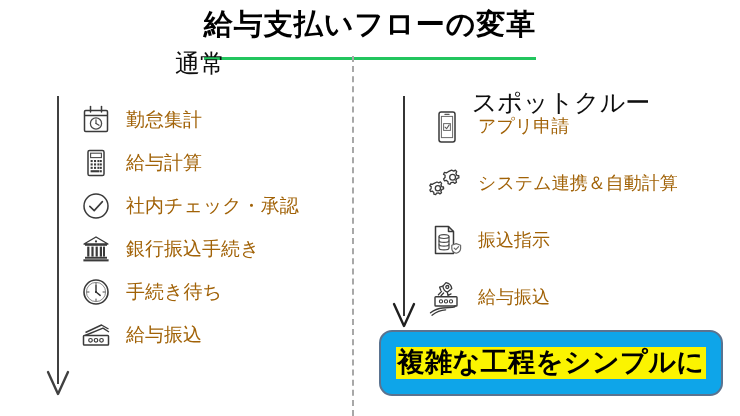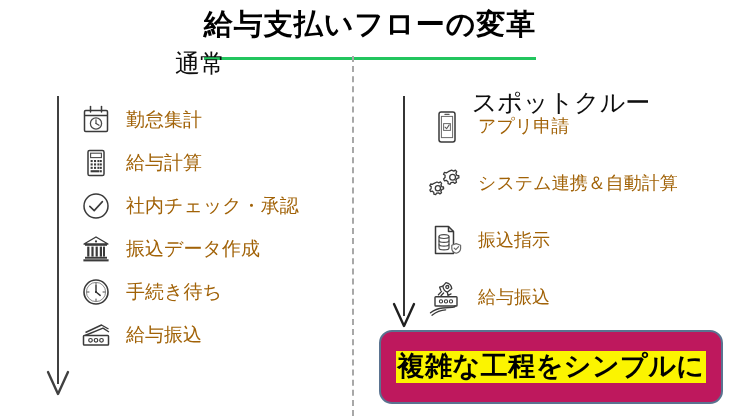--- a/index.html
+++ b/index.html
@@ -106,25 +106,25 @@
     line-height: 1;
   }
   .steps-right .step-label { font-size: 18px; }
 
   
   .callout {
     position: absolute;
     left: 379px;
     top: 330px;
     width: 344px;
-    height: 74px;
+    height: 66px;
     box-sizing: border-box;
     border: 2.5px solid #5a7390;
     border-radius: 13px;
-    background: #be185d;
+    background: #0ea5e9;
     display: flex;
     align-items: center;
     justify-content: center;
   }
   .callout-text {
     font-size: 27px;
     font-weight: bold;
     color: #000000;
     letter-spacing: 0.5px;
     background: #fbf400;
@@ -219,21 +219,21 @@
           <rect x="7.2" y="13.6" width="2.2" height="10"></rect>
           <rect x="11.4" y="13.6" width="2.2" height="10"></rect>
           <rect x="15.6" y="13.6" width="2.2" height="10"></rect>
           <rect x="19.8" y="13.6" width="2.2" height="10"></rect>
           <rect x="23.0" y="13.6" width="2.0" height="10"></rect>
         </g>
         <rect x="5" y="23.8" width="22" height="1.9" fill="#3a3a3a"></rect>
         <rect x="3.4" y="26.3" width="25.2" height="2.1" fill="#3a3a3a"></rect>
       </svg>
     </span>
-    <span class="step-label">振込データ作成</span>
+    <span class="step-label">銀行振込手続き</span>
   </li>
 
   <li class="step">
     <span class="step-icon">
       <svg width="32" height="32" viewBox="0 0 32 32">
         <circle cx="16" cy="16" r="12" fill="#fff" stroke="#3a3a3a" stroke-width="1.6"></circle>
         <circle cx="16" cy="16" r="9.6" fill="none" stroke="#6a6a6a" stroke-width="0.8"></circle>
         <g stroke="#4a4a4a" stroke-width="1" stroke-linecap="round">
           <line x1="16" y1="7.4" x2="16" y2="9.0"></line>
           <line x1="16" y1="23.0" x2="16" y2="24.6"></line>

